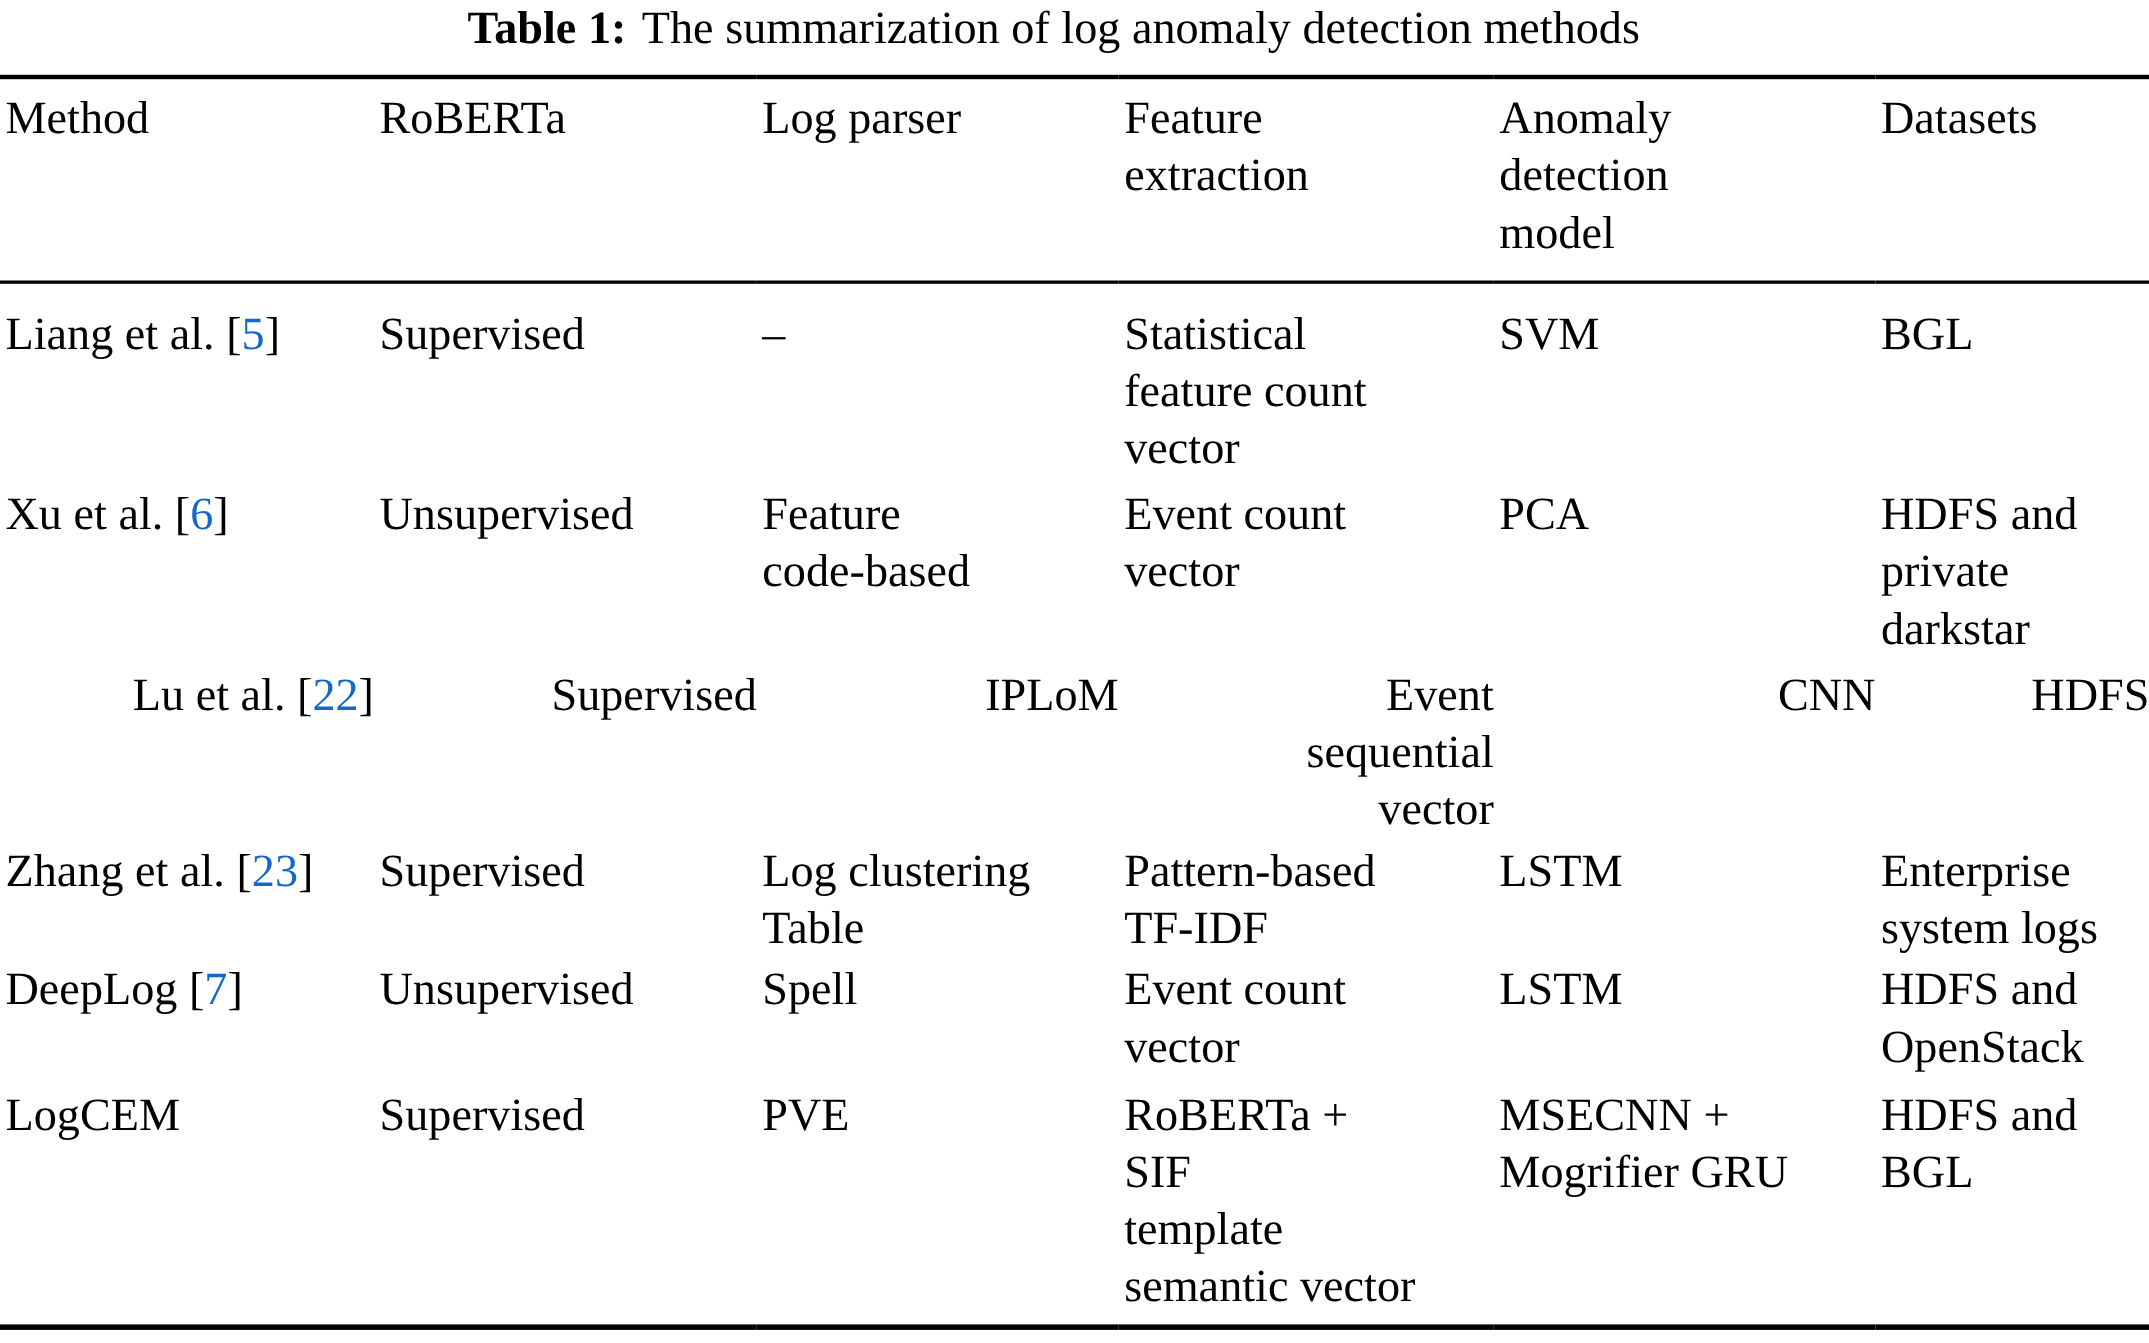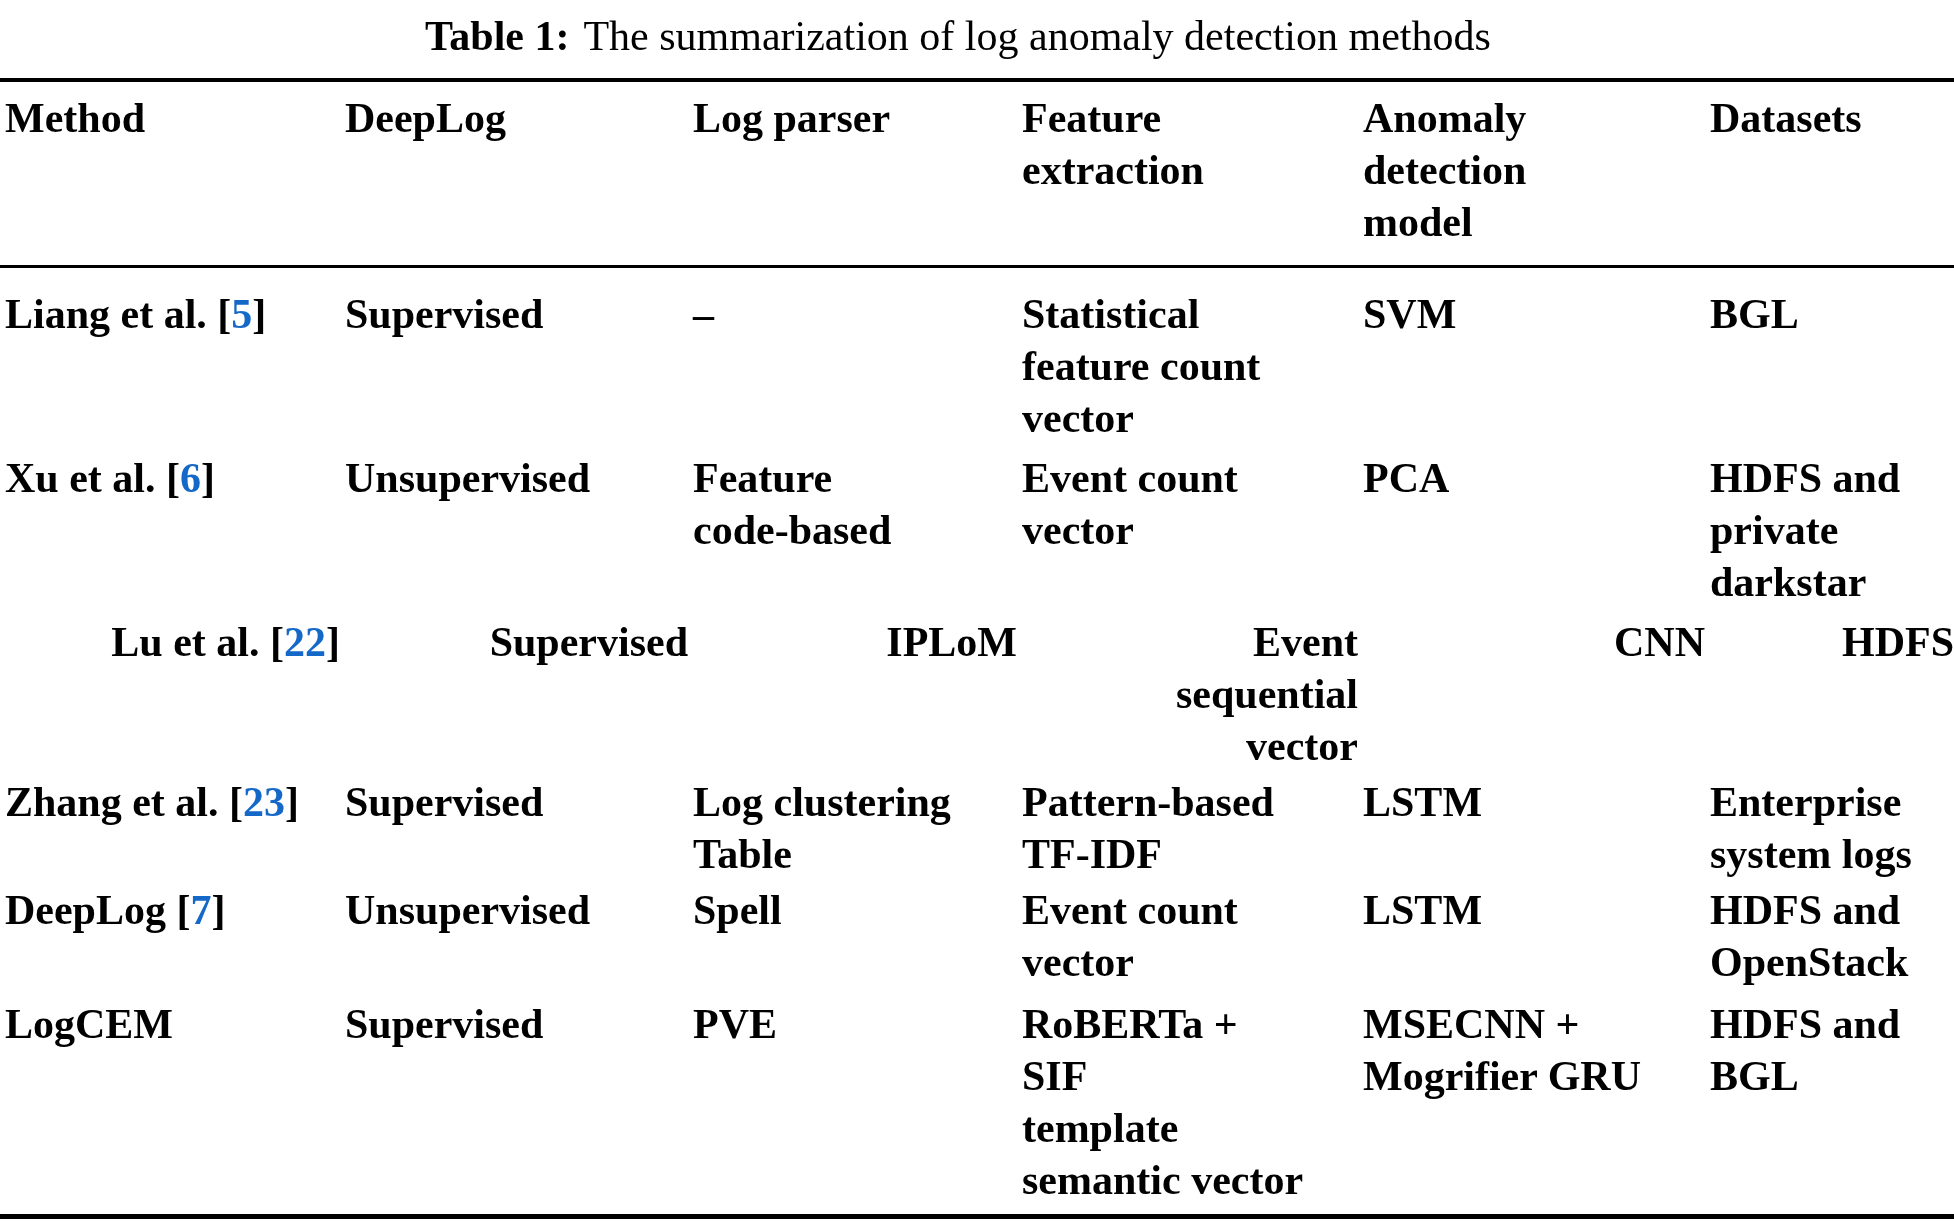--- a/index.html
+++ b/index.html
@@ -5,42 +5,41 @@
   * { margin: 0; padding: 0; box-sizing: border-box; }
   html, body { background: #ffffff; }
   body {
     width: 1954px;
     height: 1221px;
     overflow: hidden;
     color: #000000;
     font-family: "Liberation Serif", "DejaVu Serif", serif;
   }
   .caption {
-    padding-top: 10px;
     padding-right: 38px;
     text-align: center;
     font-size: 42px;
     line-height: 52px;
   }
   .caption .cap-label {
     font-weight: bold;
     margin-right: 14px;
   }
   table.summary {
     width: 1954px;
     table-layout: fixed;
     border-collapse: collapse;
     margin-top: 16px;
     border-top: 4px solid #000000;
     border-bottom: 5px solid #000000;
   }
   th, td {
     vertical-align: top;
     text-align: left;
-    font-weight: bold;
+    font-weight: normal;
     font-size: 42px;
     line-height: 52px;
     white-space: pre-line;
     padding: 0 0 0 5px;
   }
   thead th {
     padding-top: 10px;
     padding-bottom: 17px;
     border-bottom: 3px solid #000000;
   }
@@ -62,21 +61,21 @@
     <col style="width:340px">
     <col style="width:348px">
     <col style="width:329px">
     <col style="width:341px">
     <col style="width:347px">
     <col style="width:249px">
   </colgroup>
   <thead>
     <tr>
       <th>Method</th>
-      <th>DeepLog</th>
+      <th>RoBERTa</th>
       <th>Log parser</th>
       <th>Feature
 extraction</th>
       <th>Anomaly
 detection
 model</th>
       <th>Datasets</th>
     </tr>
   </thead>
   <tbody>

